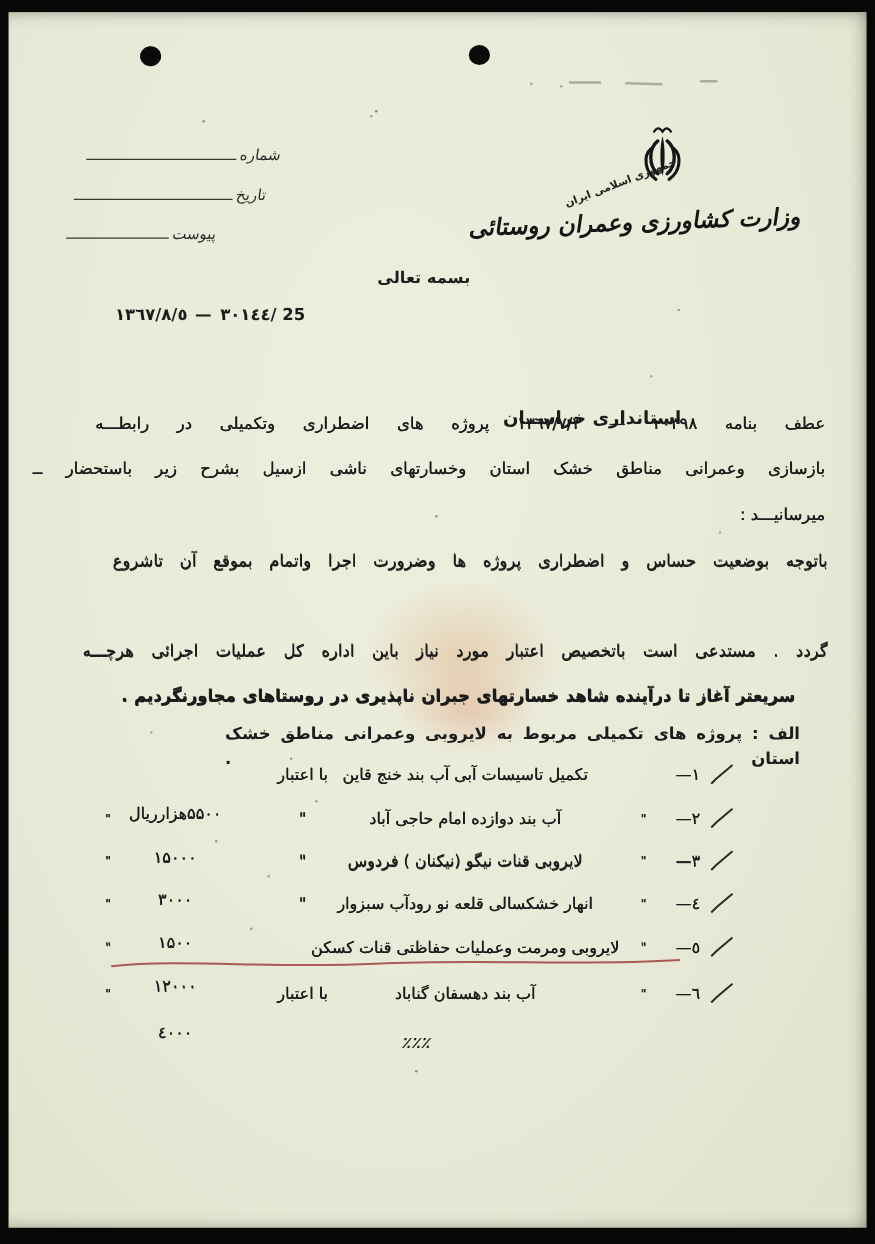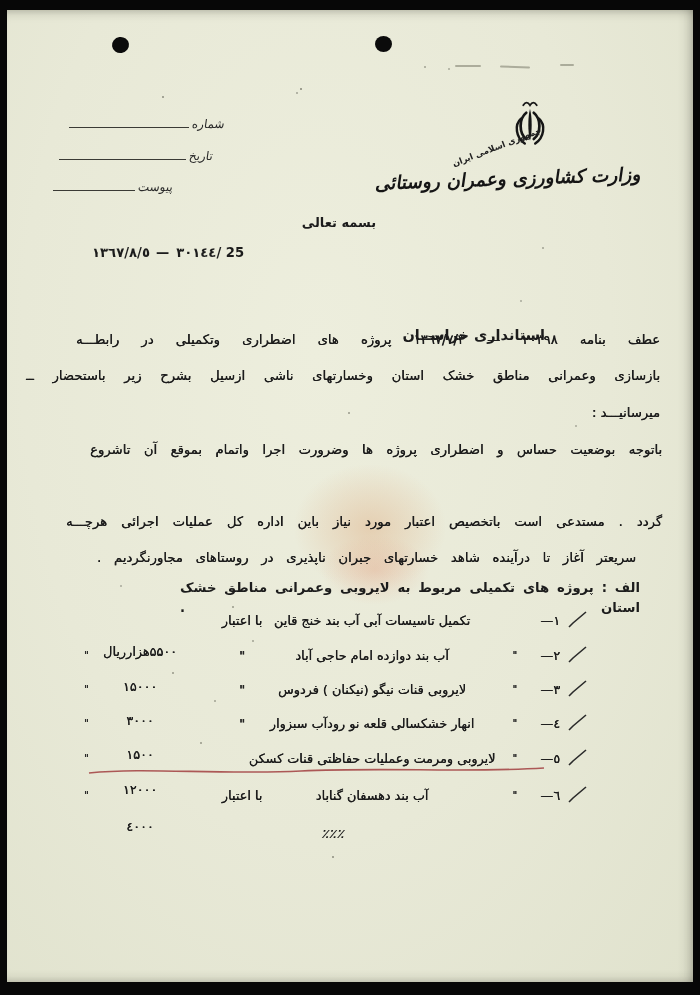--- a/index.html
+++ b/index.html
@@ -61,21 +61,21 @@
 
   
   .bl{position:absolute;direction:rtl;font-size:13.2px;white-space:normal;text-align:justify;
       text-align-last:justify;text-shadow:.35px .2px 0 currentColor;line-height:20px;}
   .l1{top:330px;right:40px;left:76px;}
   .l2{top:366px;right:40px;left:26px;}
   .l3{top:403px;right:40px;text-align-last:right;}
   .l4{top:440px;right:38px;left:90px;}
   .l5{top:476px;right:38px;left:30px;}
   .l6{top:512px;right:38px;left:30px;margin-left:36px;}
-  .l7{top:548px;right:64px;left:97px;}
+  .l7{top:548px;right:64px;left:97px;font-weight:bold;}
   .l8{top:578px;right:60px;left:180px;font-weight:bold;text-shadow:none;}
 
   
   .row{position:absolute;left:0;right:0;height:24px;font-size:12.8px;direction:rtl;
        text-shadow:.35px .2px 0 currentColor;}
   .r1{top:613px;} .r2{top:648px;} .r3{top:682px;} .r4{top:716px;} .r5{top:751px;} .r6{top:788px;}
   .row .check{position:absolute;right:110px;top:-3px;}
   .row .num{position:absolute;right:140px;white-space:nowrap;}
   .row .dit{font-size:10px;letter-spacing:-1px;color:#222;}
   .row .dit-r{position:absolute;right:184px;top:2px;}

